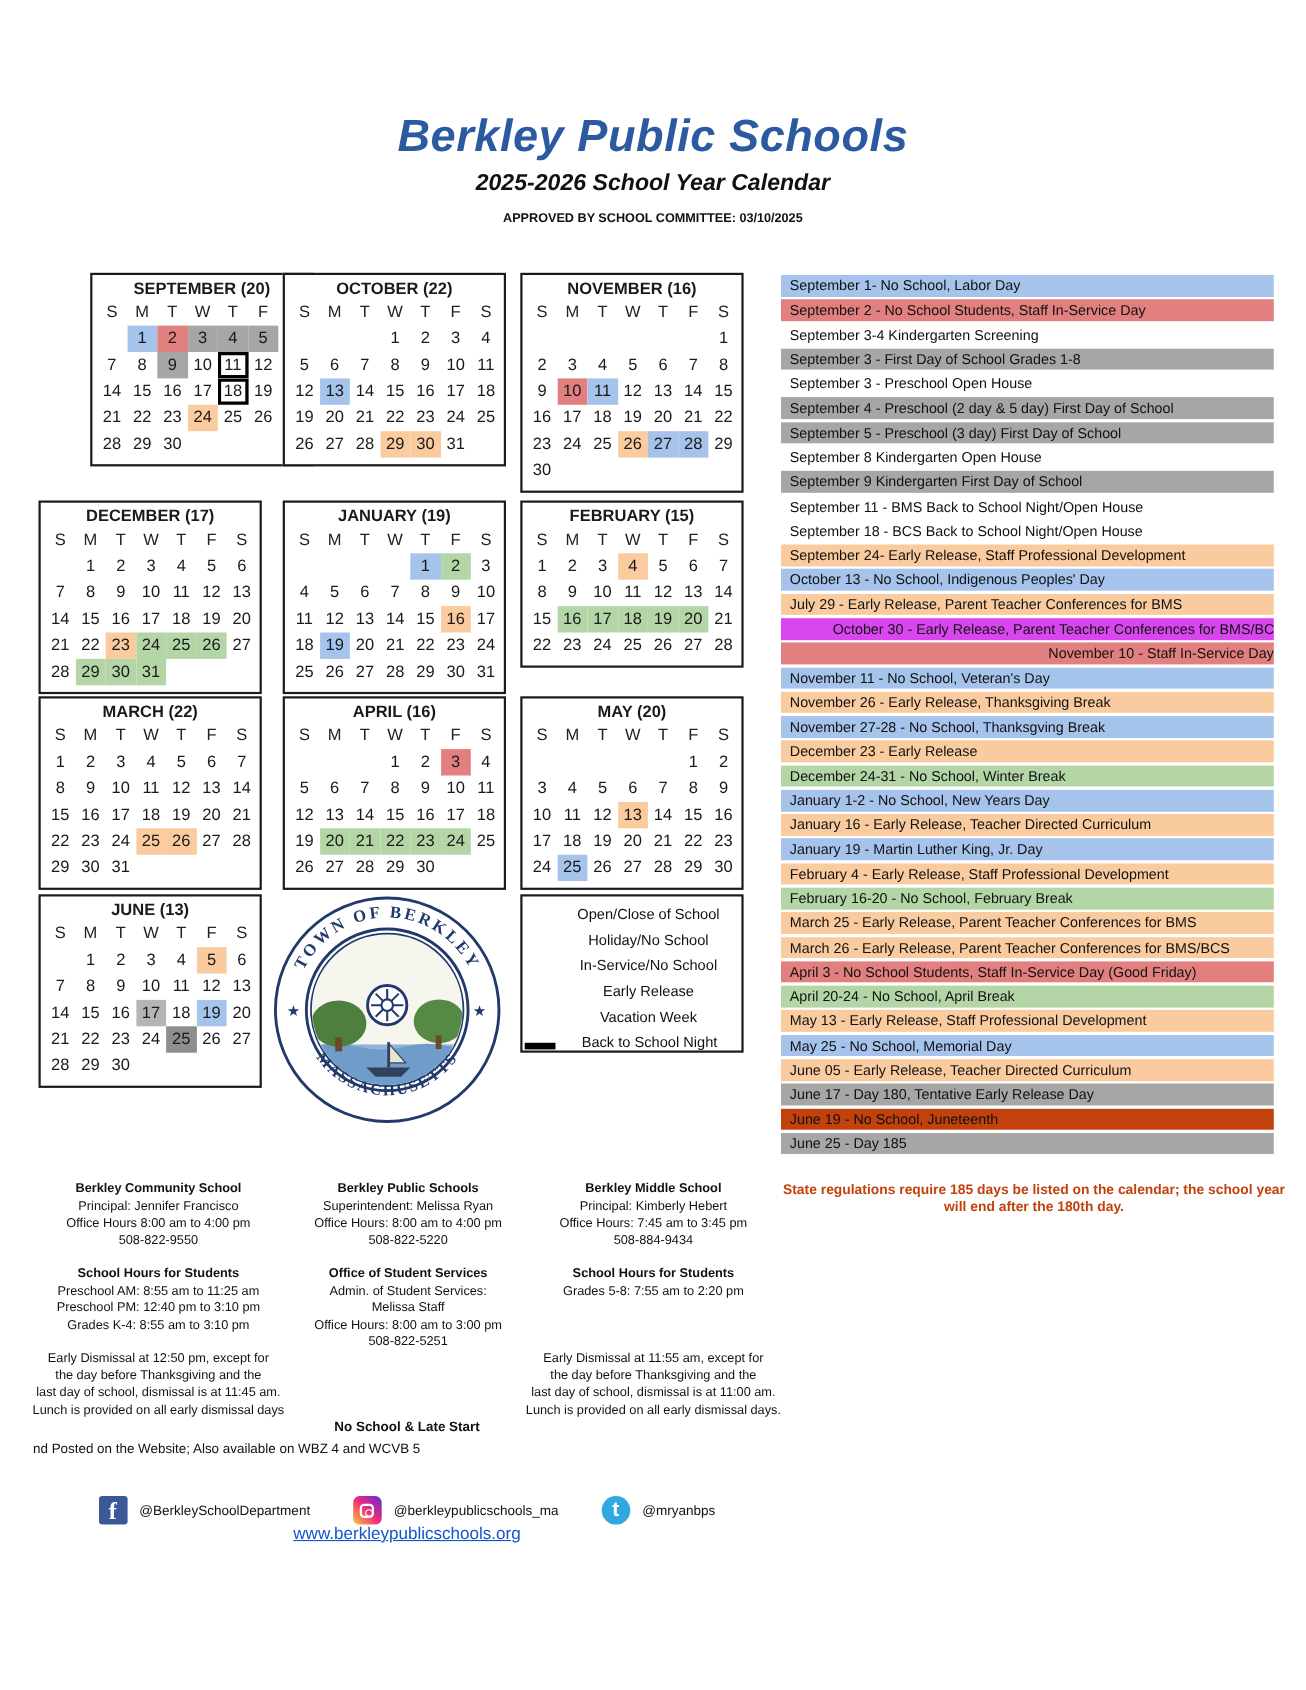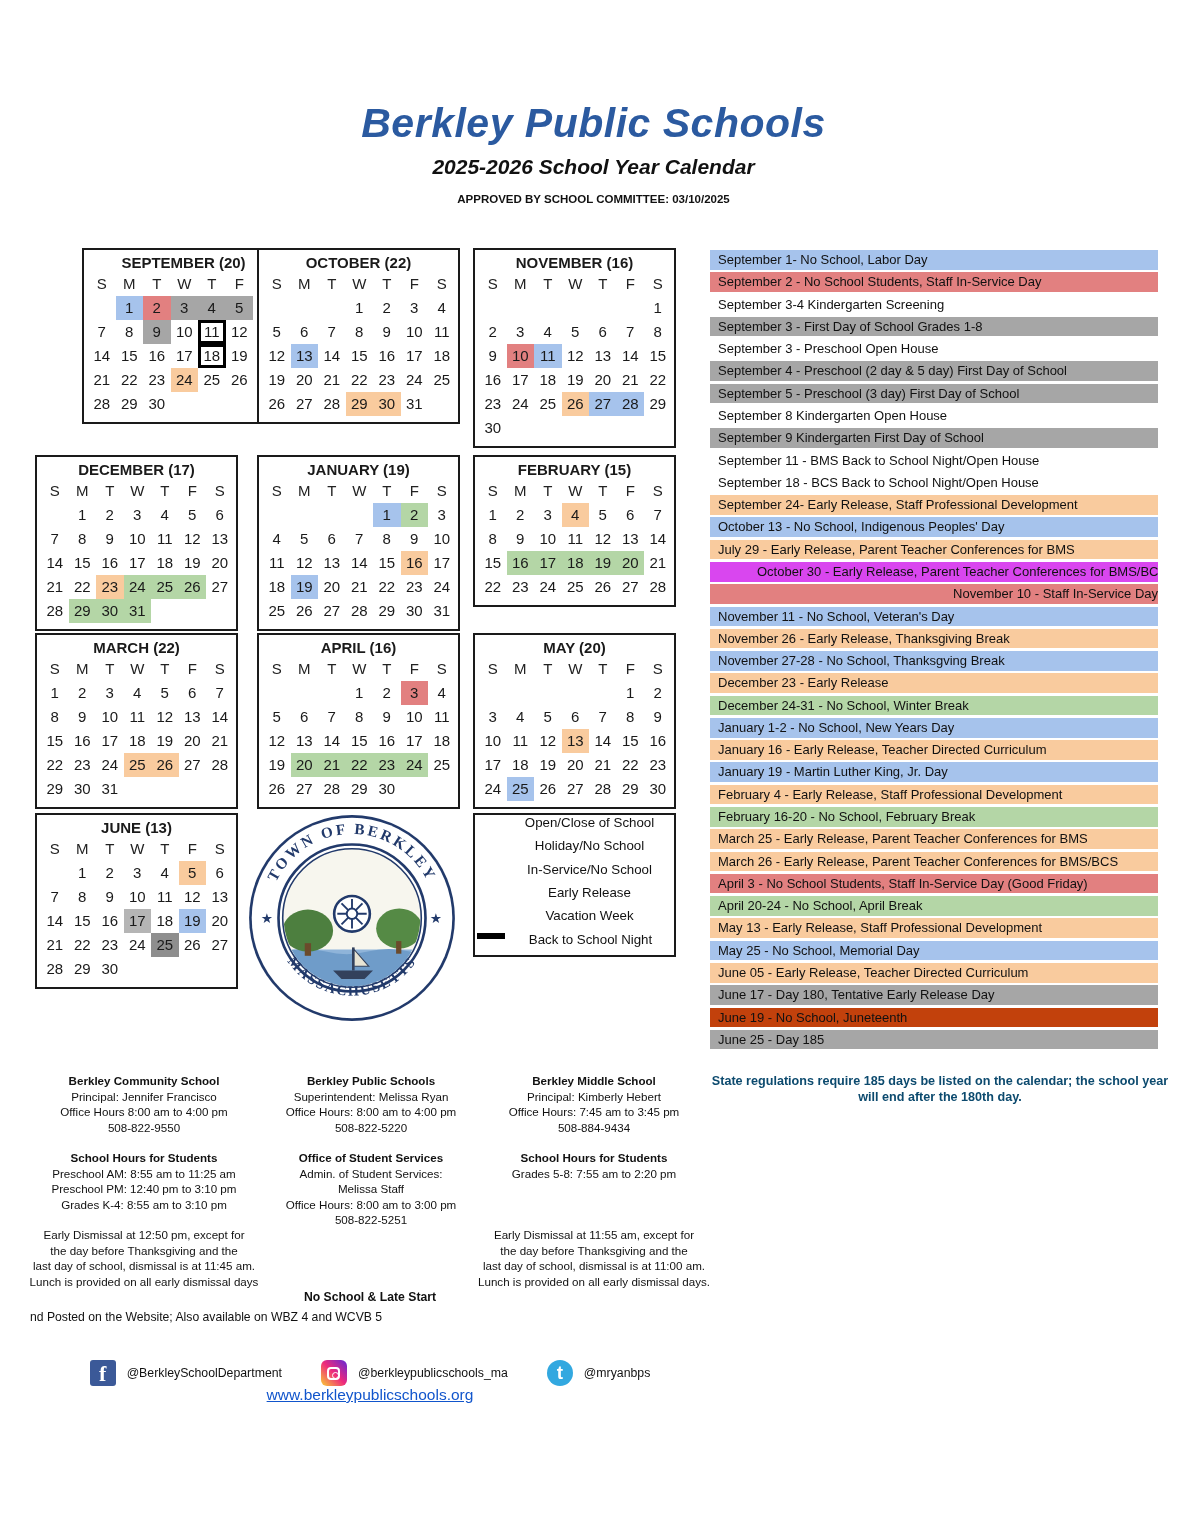--- a/index.html
+++ b/index.html
@@ -24,37 +24,37 @@
   .day-box { box-shadow: inset 0 0 0 3px #000; }
 
   .m0{left:38px;top:248px;margin-left:44px;}  .m1{left:257px;top:248px;}  .m2{left:473px;top:248px;}
   .m3{left:35px;top:455px;}  .m4{left:257px;top:455px;}  .m5{left:473px;top:455px;}
   .m6{left:35px;top:633px;}  .m7{left:257px;top:633px;}  .m8{left:473px;top:633px;}
   .m9{left:35px;top:813px;}
 
   
   .legend { position:absolute; left:473px; top:813px; width:203px; height:144px;
             border:2px solid #1a1a1a; display:flex; flex-direction:column; background:#fff; }
-  .legend-row { flex:1; display:flex; align-items:flex-start; }
+  .legend-row { flex:1; display:flex; align-items:flex-end; }
   .legend-swatch { width:30px; }
   .swatch-box { background:#fff; border:3.5px solid #000; margin:1px 2px; width:28px; }
   .legend-label { flex:1; display:flex; align-items:center; justify-content:center;
             font-size:13.3px; color:#111; }
 
   
   .seal { position:absolute; left:247px; top:812px; width:210px; height:212px; }
 
   
   .event-list { position:absolute; left:710px; top:250px; width:448px; }
   .event-row { height:19.6px; line-height:19.6px; margin-bottom:2.7px; font-size:13px;
                padding-left:8px; color:#111; white-space:nowrap; overflow:hidden; }
 
   
   .state-note { position:absolute; left:710px; top:1073px; width:460px; text-align:center;
-                font-size:12.6px; font-weight:bold; line-height:16px; color:#0c4a6e; }
+                font-size:12.6px; font-weight:bold; line-height:16px; color:#c2410c; }
 
   
   .contact-col { position:absolute; top:1073px; text-align:center; font-size:11.6px; line-height:15.5px; color:#111; }
   .c0 { left:8px;  width:272px; }
   .c1 { left:275px; width:192px; }
   .c2 { left:462px; width:264px; }
   .contact-block { margin-bottom:15px; }
   .contact-line.bold { font-weight:bold; }
 
   .late-start { position:absolute; left:220px; top:1290px; width:300px; text-align:center;

